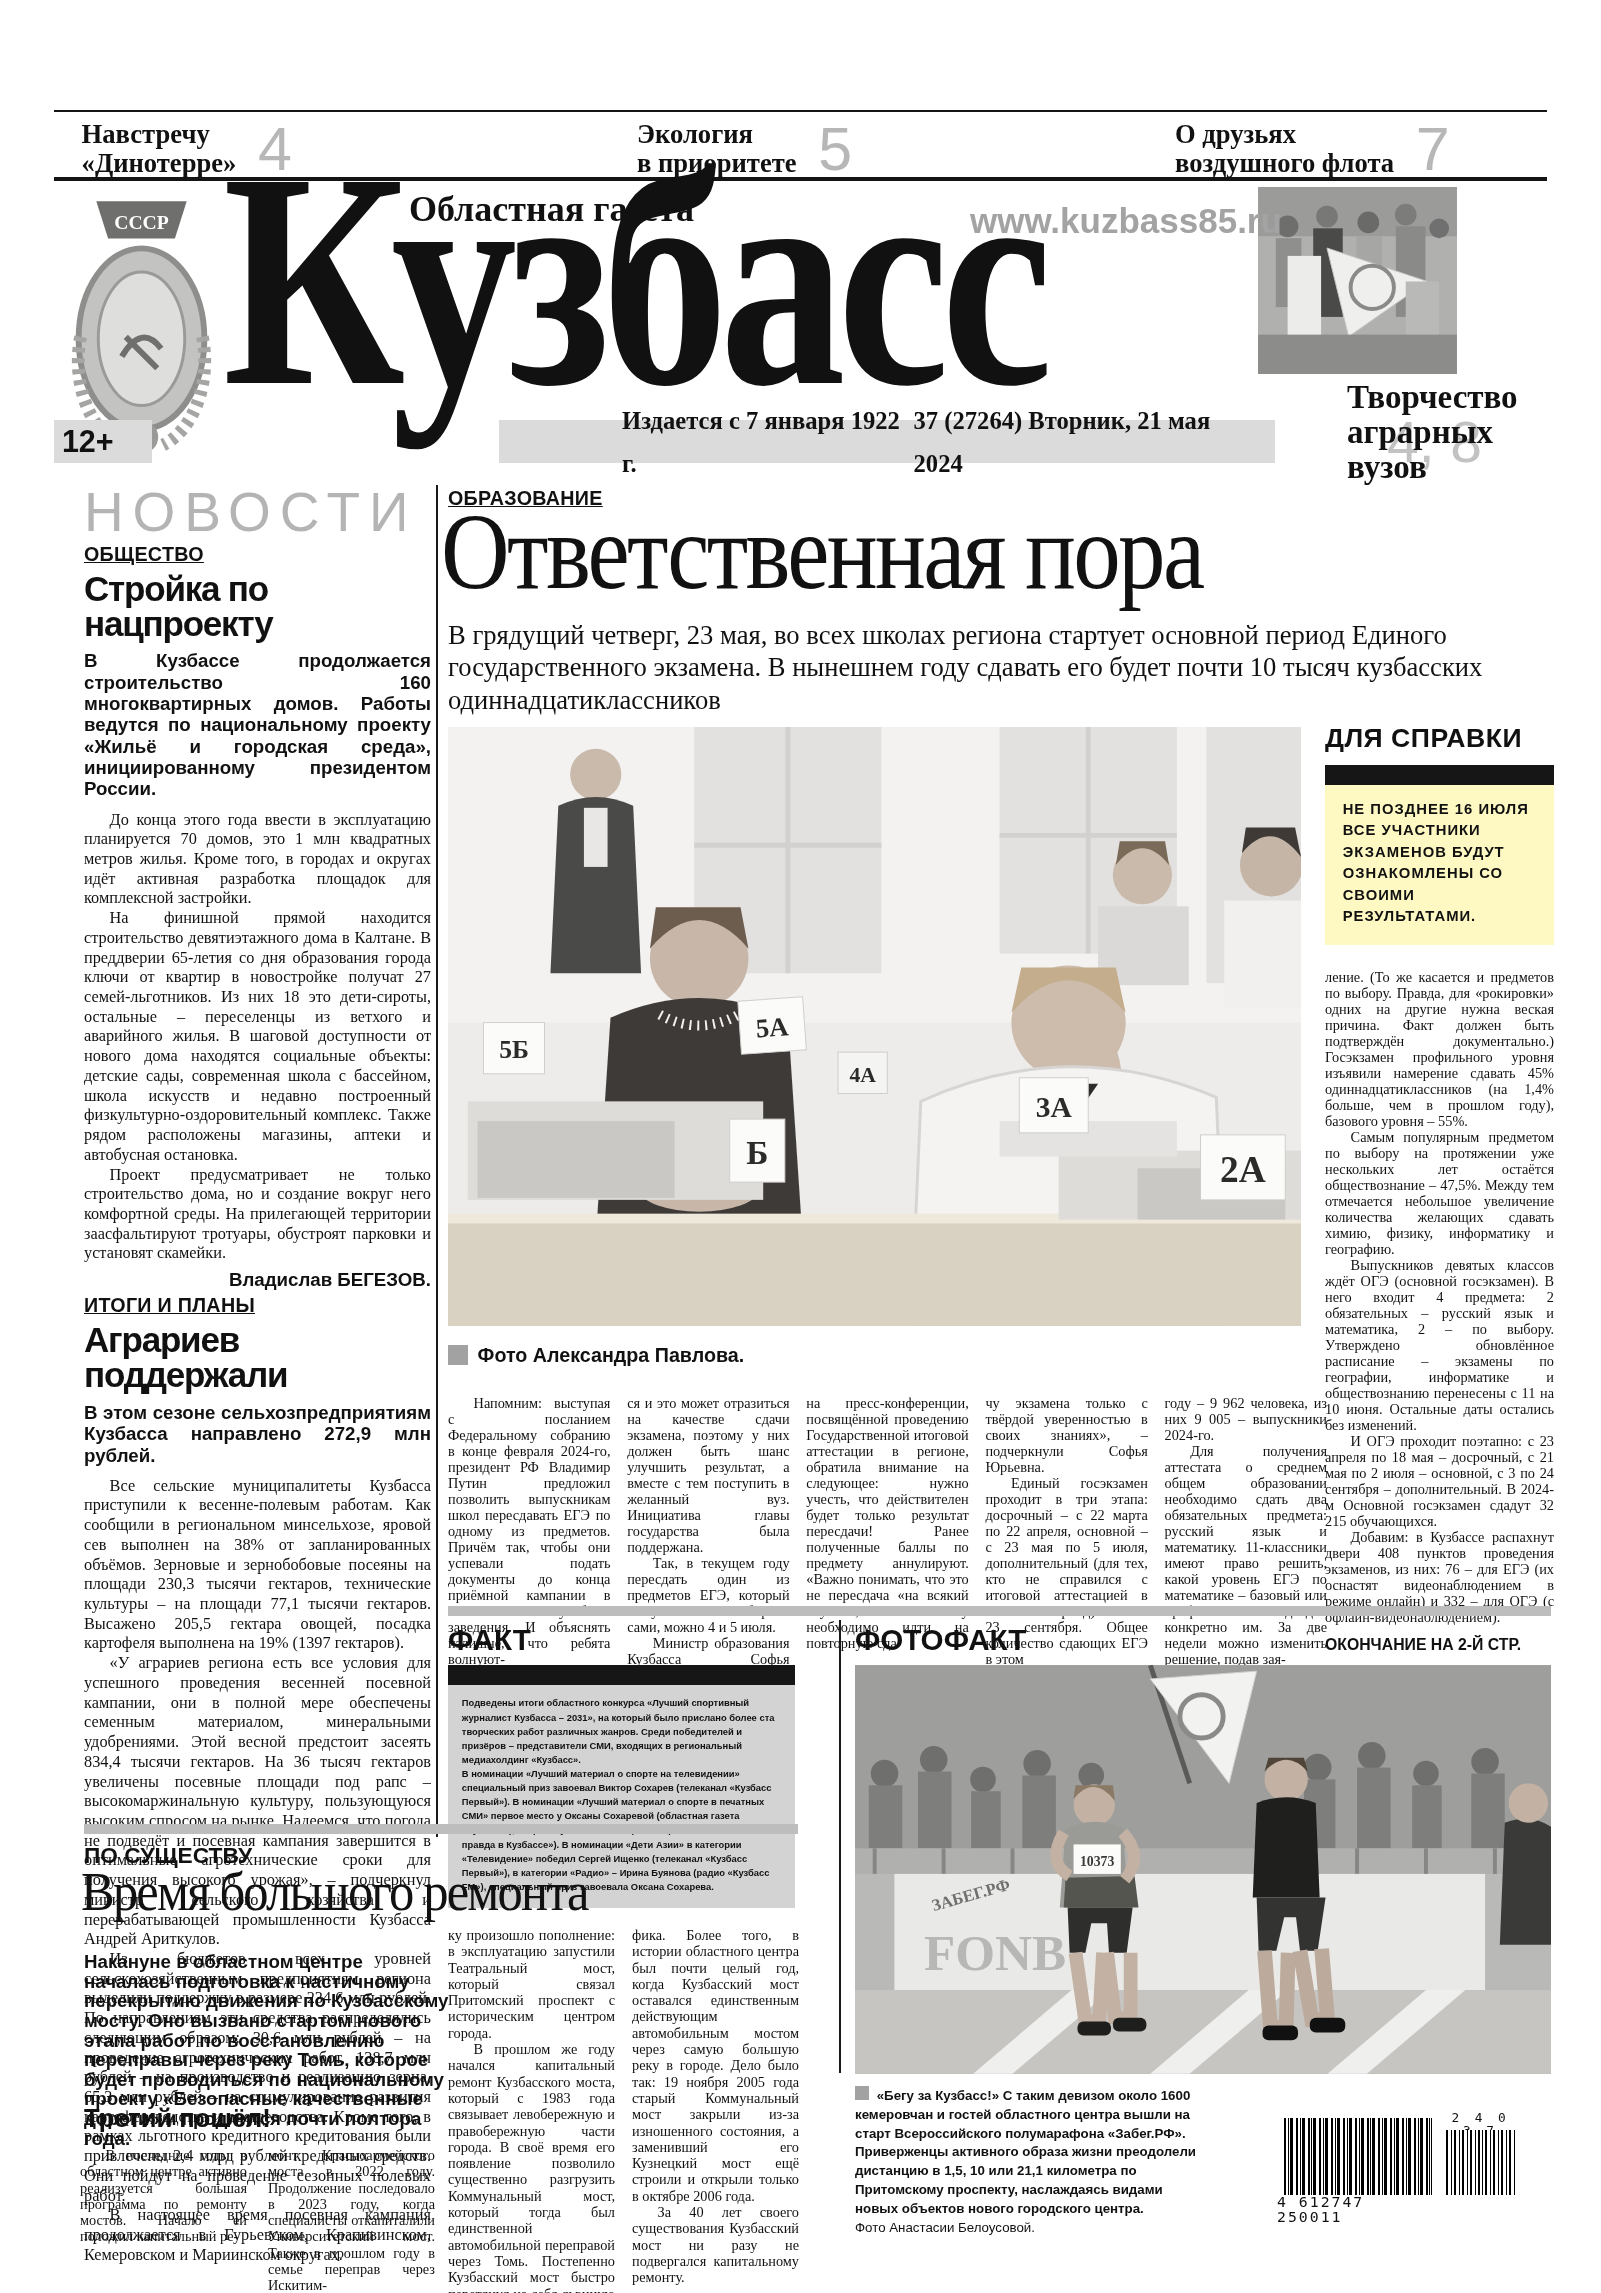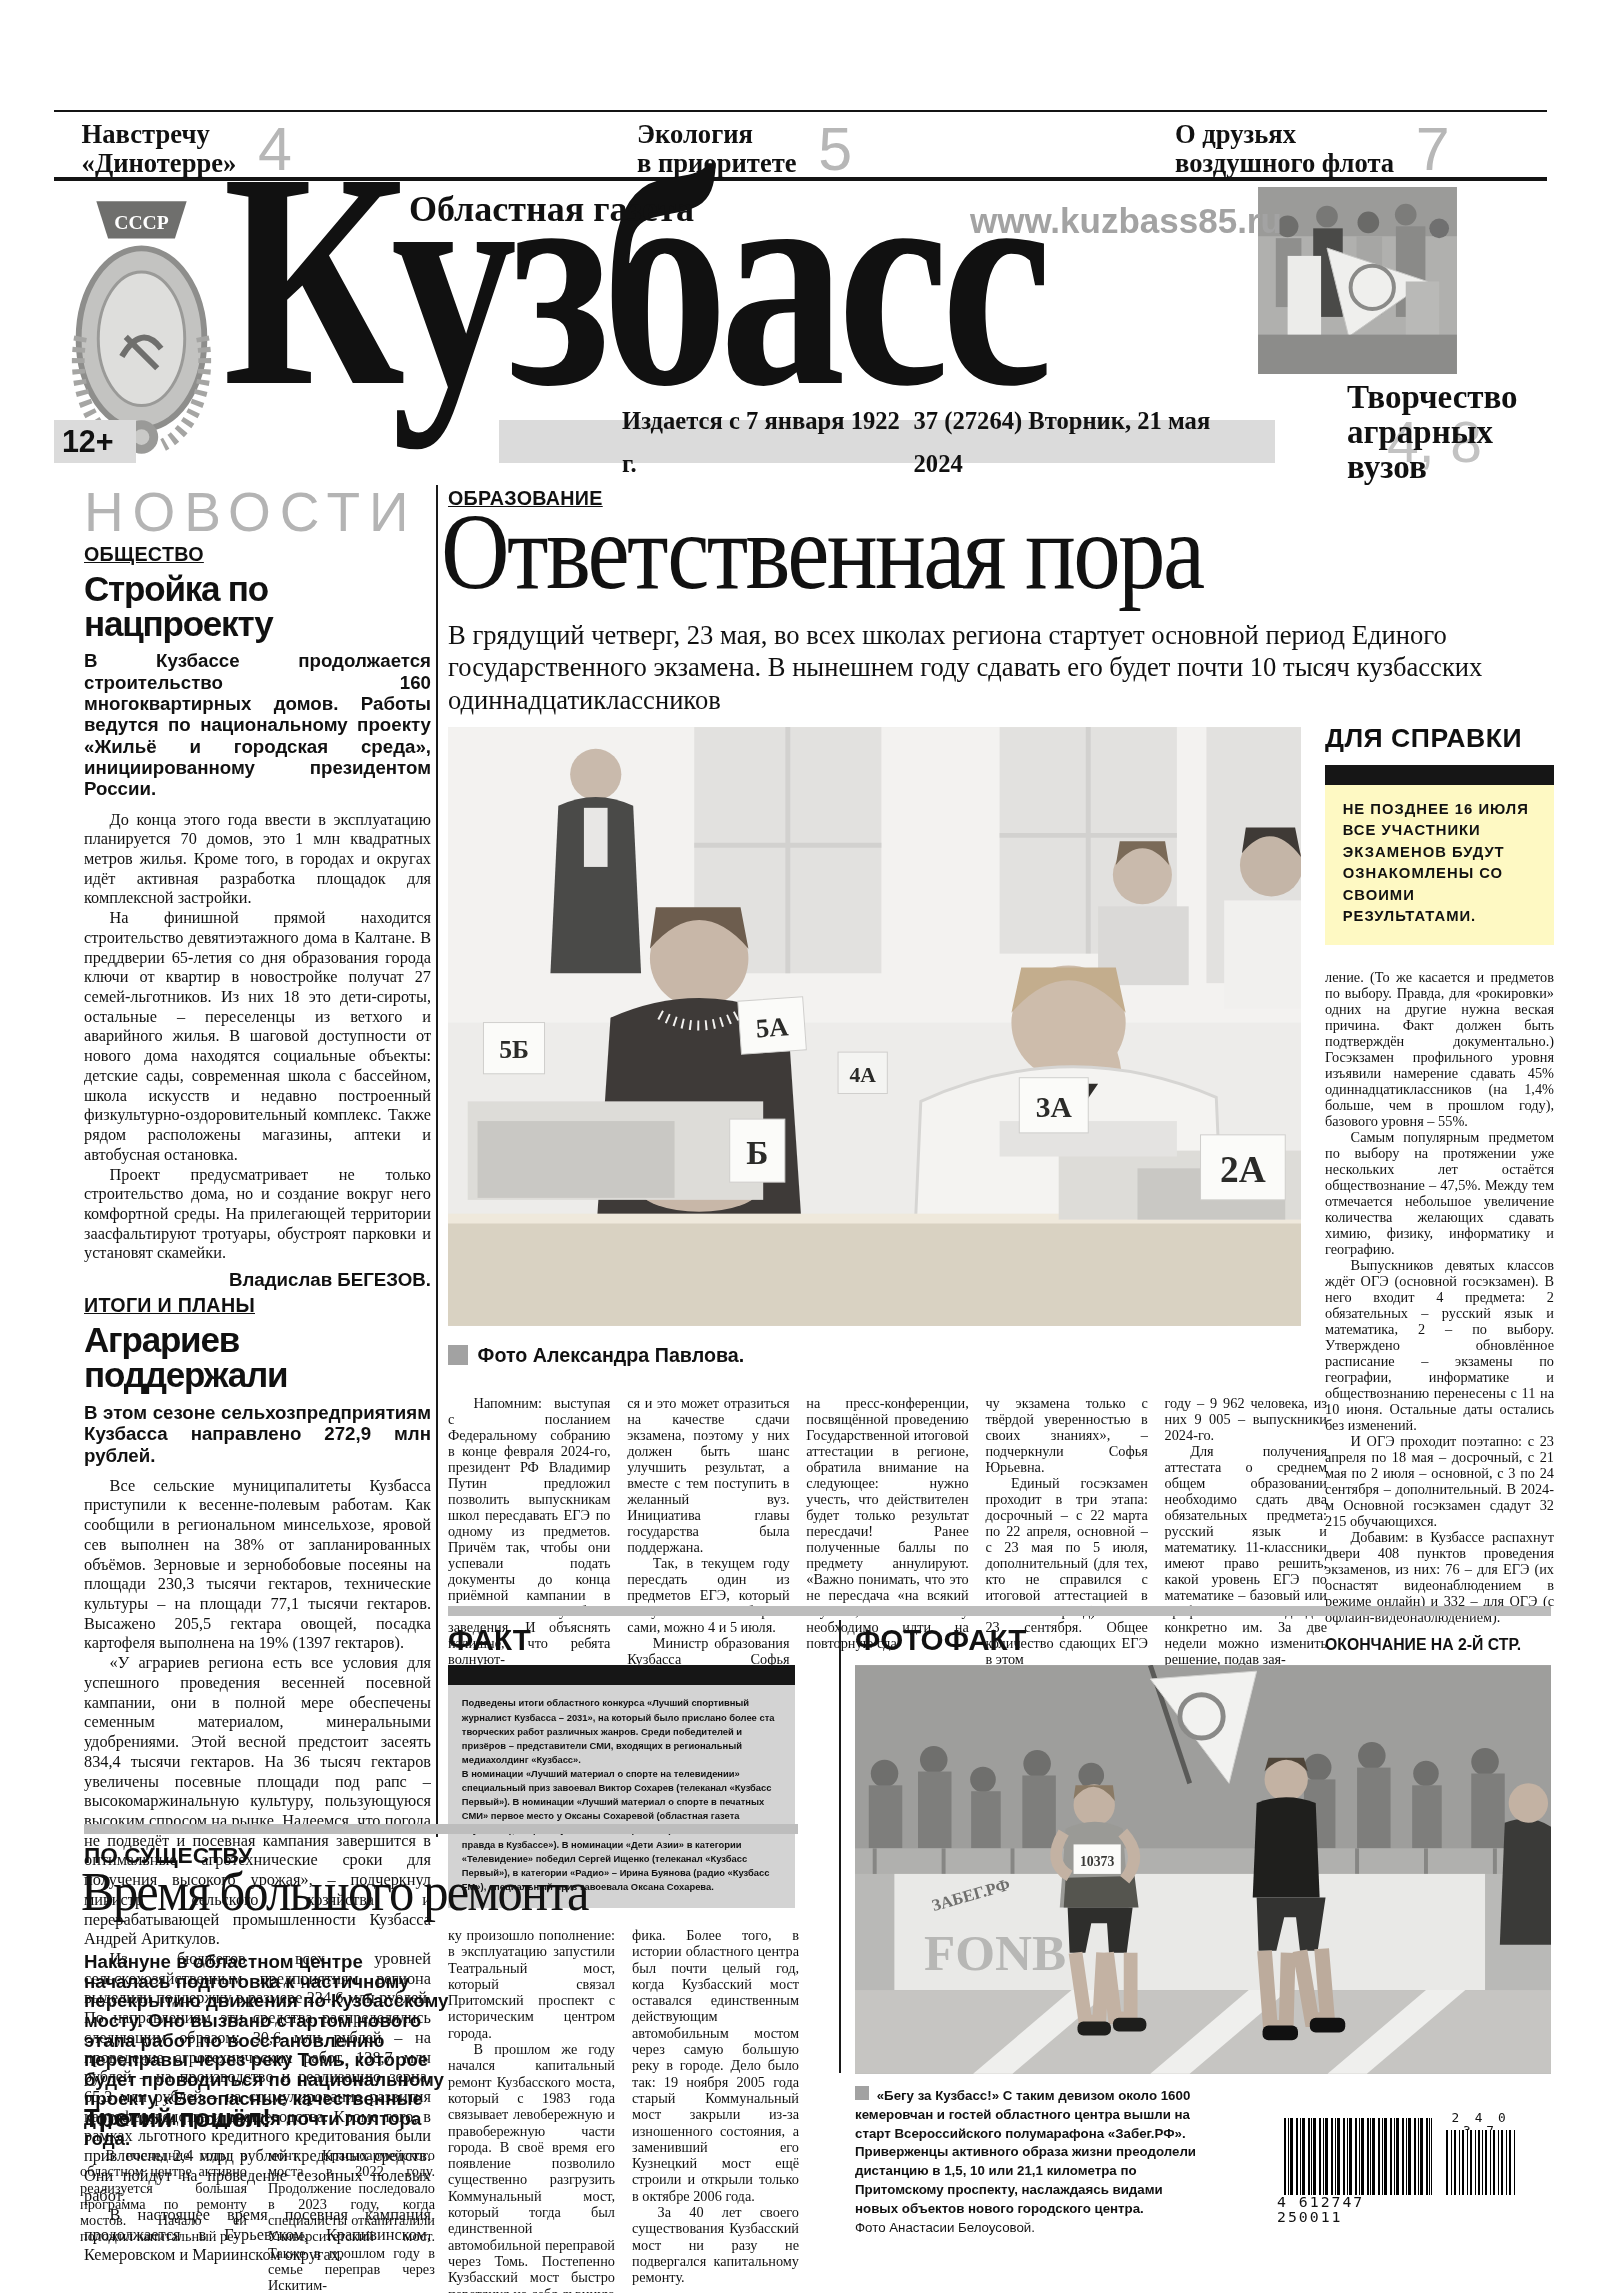--- a/index.html
+++ b/index.html
@@ -13,21 +13,21 @@
   .teaser{position:absolute;top:7.9px;display:flex;align-items:flex-start;gap:21.7px;}
   .teaser-title{font:bold 26.6px/1.08 "Liberation Serif",serif;white-space:pre-line;}
   .teaser-num{font:400 61px/0.9 "Liberation Sans",sans-serif;color:#b7b7b7;margin-top:2px;}
 
   
   .mast-label{left:409px;top:191px;font:bold 36px/1 "Liberation Serif",serif;z-index:3;}
   .mast-title{left:223px;top:126px;font:bold 307px/1 "Liberation Serif",serif;
     letter-spacing:-9.9px;transform:scaleX(.82);transform-origin:left top;z-index:2;white-space:nowrap;}
   .mast-site{left:970px;top:203px;font:bold 35px/1 "Liberation Sans",sans-serif;color:#a3a3a3;z-index:3;}
   .strip{background:#dbdbdb;height:43px;z-index:1;}
-  .strip-12{left:54px;top:420px;width:82px;font:bold 30.5px/43px "Liberation Sans",sans-serif;padding-left:7.9px;box-sizing:border-box;}
+  .strip-12{left:54px;top:420px;width:98px;font:bold 30.5px/43px "Liberation Sans",sans-serif;padding-left:7.9px;box-sizing:border-box;}
   .strip-main{left:471px;top:420px;width:776px;display:flex;justify-content:space-between;align-items:center;
     padding:0 17.7px 0 123px;box-sizing:border-box;font:bold 24.6px/43px "Liberation Serif",serif;margin-left:28px;}
   .mast-photo{left:1258px;top:187px;width:199px;height:187px;background:#b0b0ae;}
   .photo-teaser-title{left:1306px;top:380px;font:bold 33px/1.06 "Liberation Serif",serif;white-space:pre-line;z-index:3;margin-left:41px;}
   .photo-teaser-pages{left:1387px;top:414px;font:400 57px/1 "Liberation Sans",sans-serif;color:#c2c2c2;z-index:2;}
 
   
   .vrule{width:2px;background:#1a1a1a;}
   .hgray{height:9.9px;background:#bdbdbd;}
 

